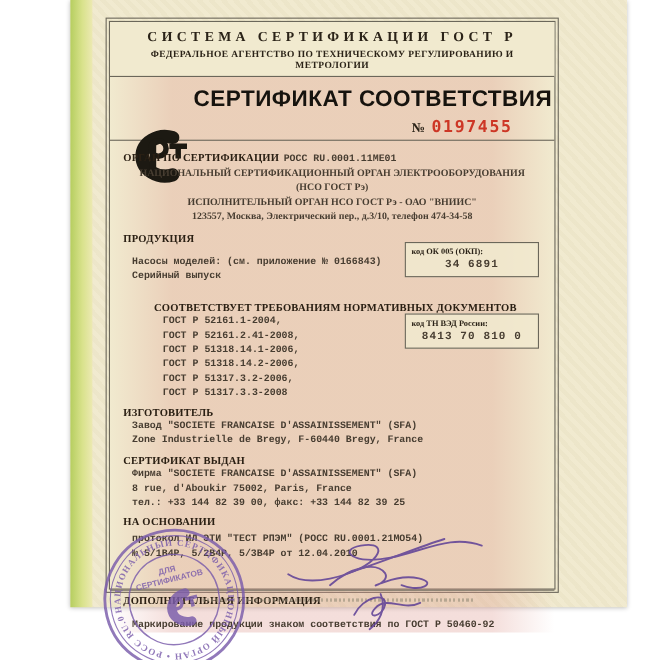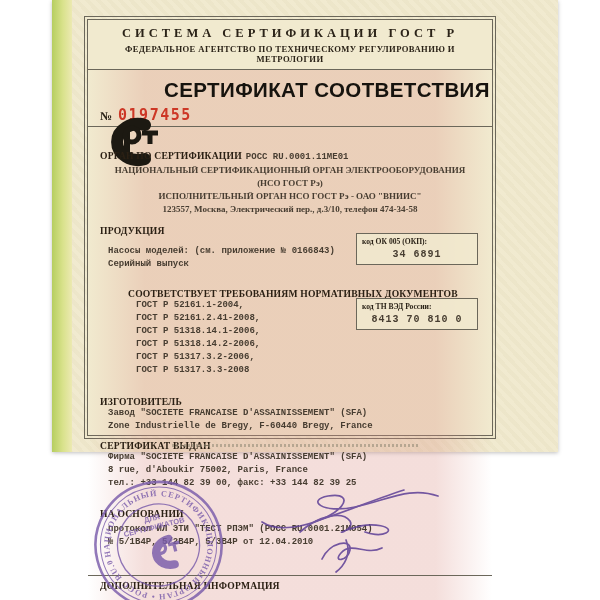--- a/index.html
+++ b/index.html
@@ -1,21 +1,21 @@
 <!DOCTYPE html>
 <html><head>
 <meta charset="utf-8">
 <style>
   html,body{margin:0;padding:0;}
   body{
     width:600px;height:600px;position:relative;background:#ffffff;
     font-family:"Liberation Serif", serif;overflow:hidden;
   }
   .paper{
-    position:absolute;left:52px;top:0;width:506px;height:452px;
+    position:absolute;left:64px;top:0;width:506px;height:552px;
     background:#f0e9cd;
     background-image:repeating-linear-gradient(47deg, rgba(255,255,255,.05) 0 4px, rgba(80,70,30,.02) 4px 8px);
     box-shadow:0 1px 4px rgba(0,0,0,.25);
   }
   .green-strip{
     position:absolute;left:0;top:0;bottom:0;width:20px;
     background:linear-gradient(90deg,#b6ce60 0%,#d9e28c 55%,#ece9b2 100%);
   }
   .frame-outer{
     position:absolute;left:32px;top:16px;right:62px;bottom:13px;
@@ -37,25 +37,25 @@
   .cert-title{
     margin:8px 0 4px 64px;text-align:center;
     font-family:"Liberation Sans", sans-serif;font-weight:bold;font-size:20.5px;
     color:#16130e;letter-spacing:.4px;white-space:nowrap;
   }
   .rst-logo{position:absolute;left:10px;top:46px;}
   .num-block{margin:4px 0 0 118px;color:#3c332a;}
   .mono{font-family:"Liberation Mono", monospace;font-weight:bold;color:#473d31;}
   .num-line{font-size:10px;font-weight:bold;margin-bottom:5px;}
   .num-line .mono{font-size:9.5px;}
-  .blank-line{text-align:left;margin:0 26px 2px 0;}
+  .blank-line{text-align:right;margin:0 26px 2px 0;}
   .blank-no-sign{font-weight:bold;font-size:12px;color:#2b2318;margin-right:6px;}
   .blank-no{font-family:"DejaVu Sans Mono", monospace;font-weight:bold;font-size:15px;color:#cd3726;letter-spacing:1.5px;}
   .rule{border:none;border-top:1.5px solid #6b675a;margin:2px -12px 0;}
-  .sec{position:relative;margin-top:18px;}
+  .sec{position:relative;margin-top:5px;}
   .sec-label{font-weight:bold;font-size:9.6px;color:#2b2014;letter-spacing:.2px;}
   .t{font-family:"Liberation Mono", monospace;font-weight:bold;font-size:9px;line-height:1.45;color:#473d31;white-space:pre;}
   .indent{margin-left:8px;}
   .centered{text-align:center;font-family:Liberation Serif, serif;}
   .code-box{
     position:absolute;right:2px;width:122px;border:1px solid #6b675a;
     background:rgba(241,234,207,.85);padding:3px 5px 4px;box-sizing:border-box;
   }
   .code-box .cb-label{font-size:7.6px;color:#2b2318;font-weight:bold;}
   .code-box .cb-value{font-family:"Liberation Mono", monospace;font-weight:bold;font-size:10px;color:#473d31;margin-top:3px;text-align:center;letter-spacing:1px;}

